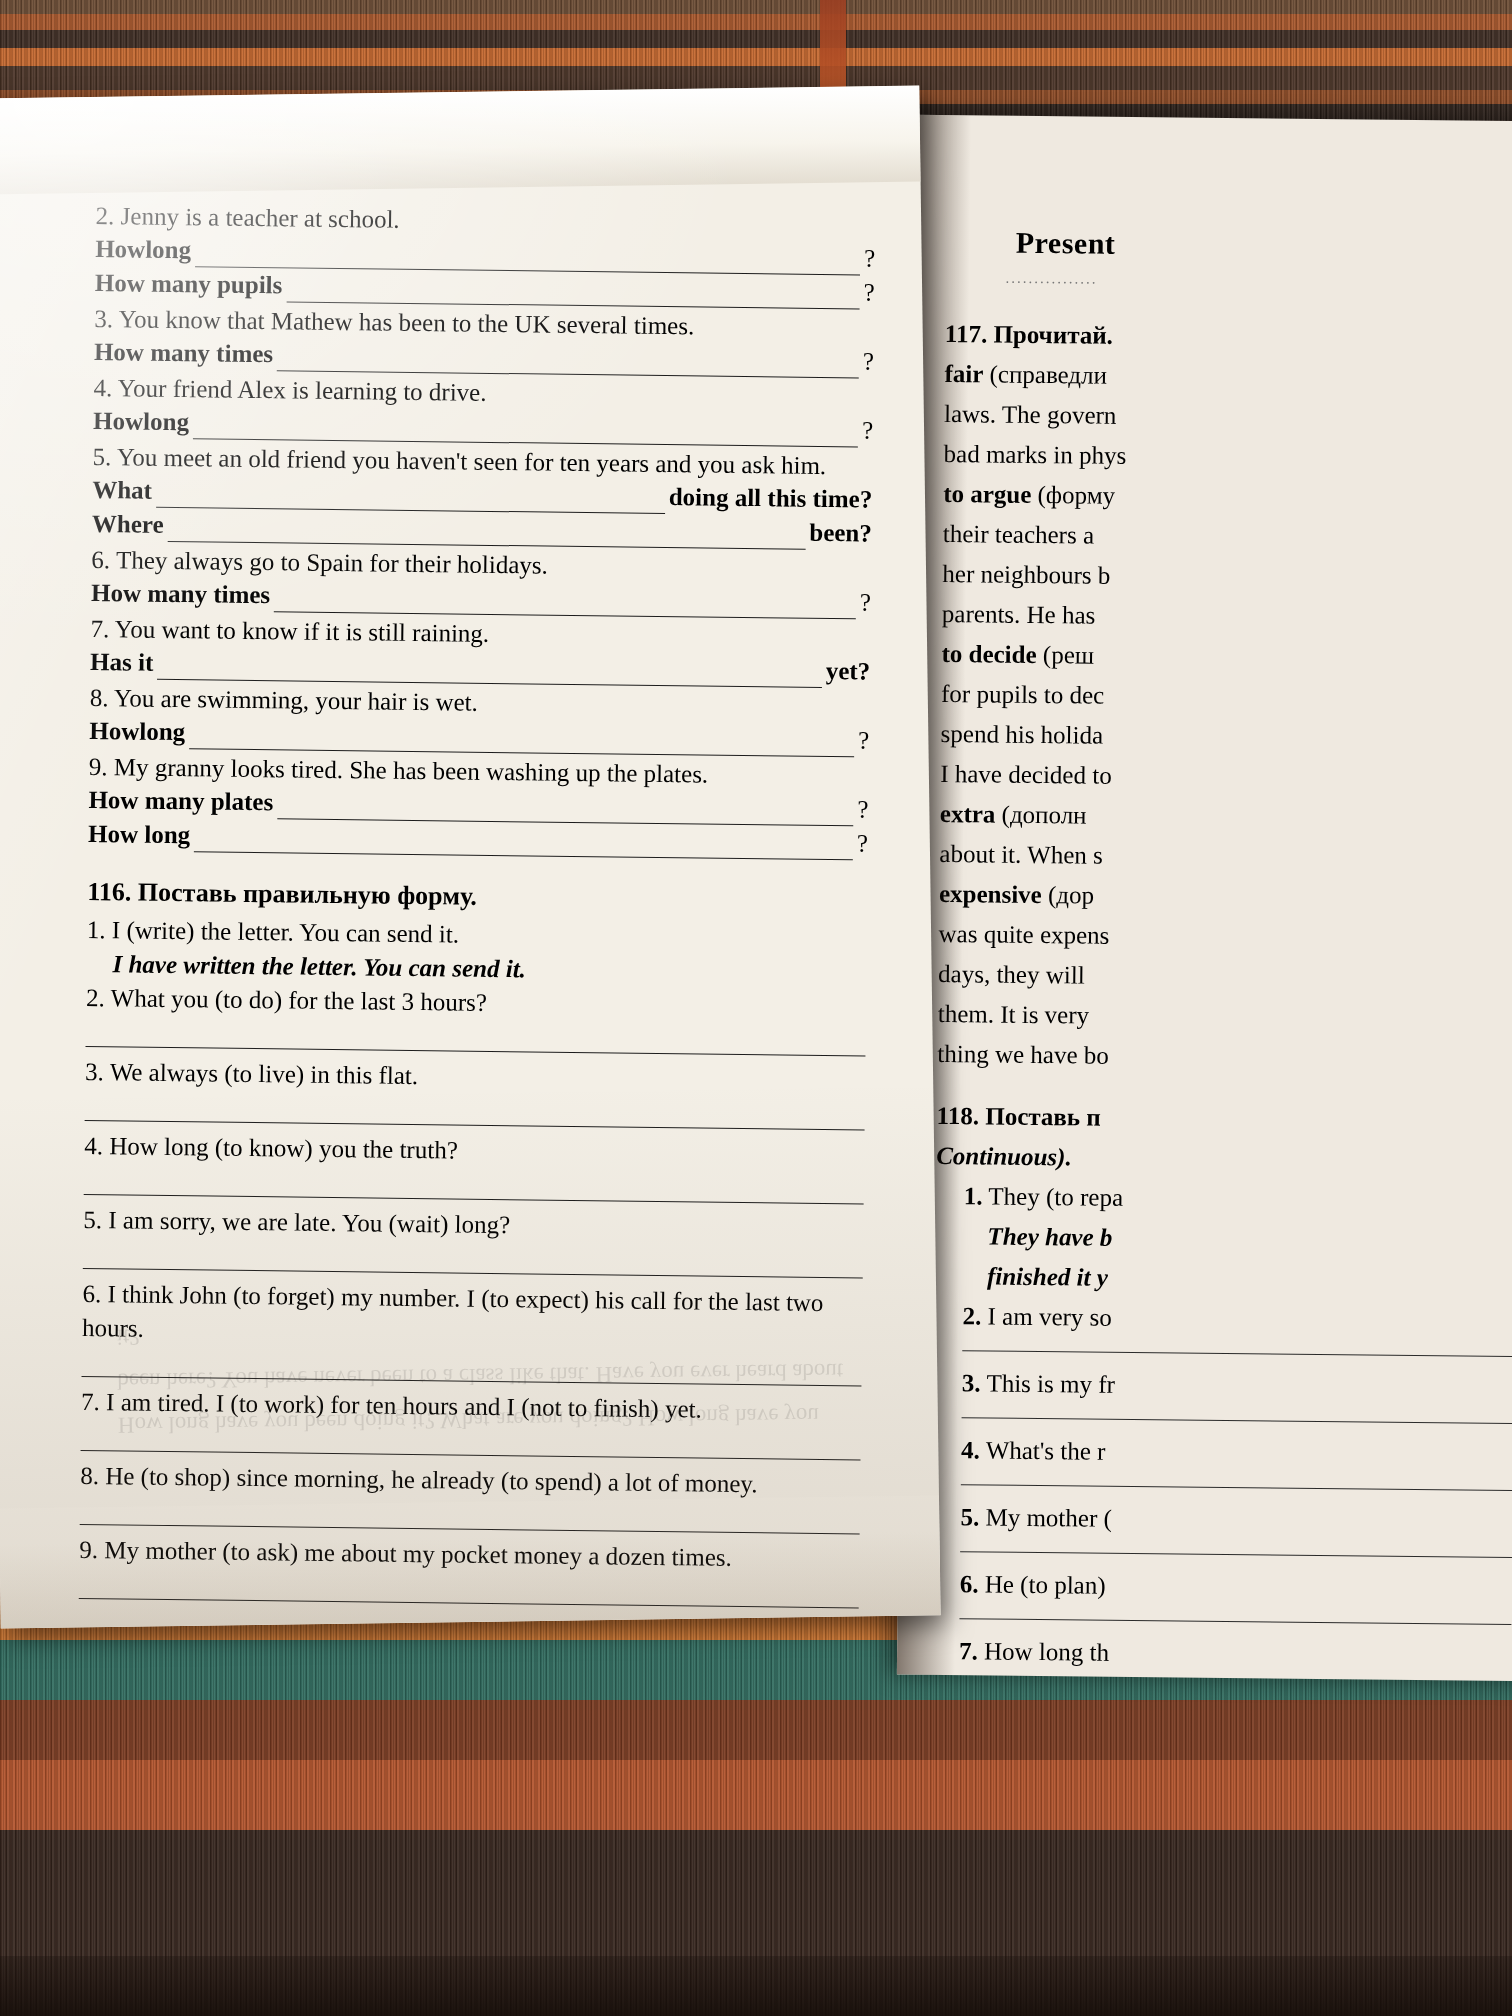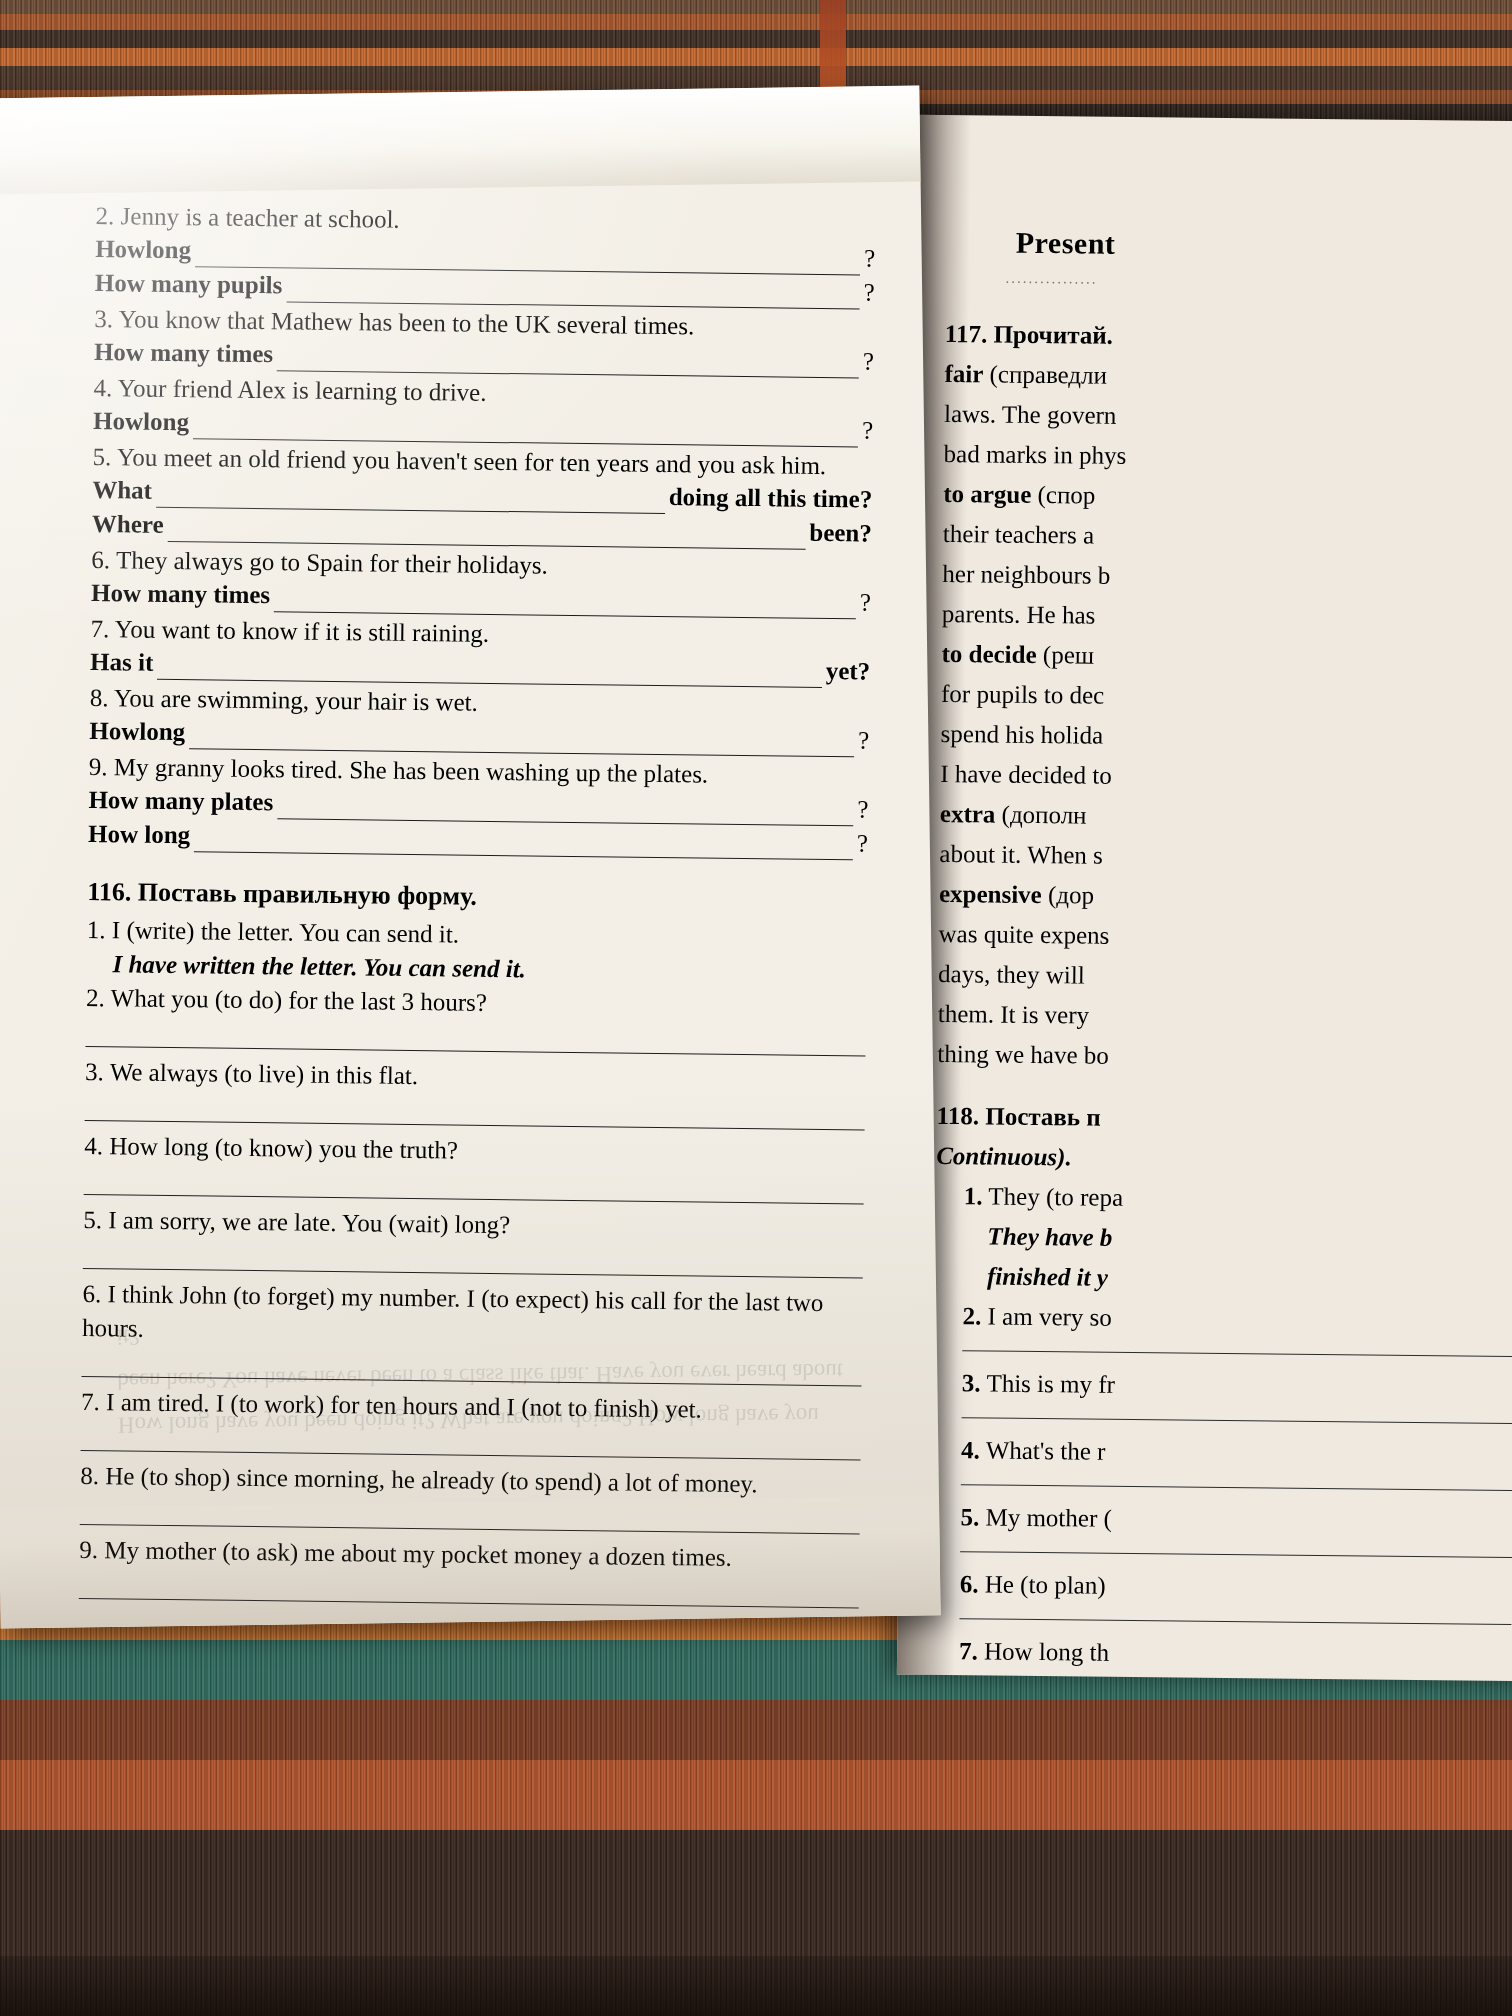--- a/index.html
+++ b/index.html
@@ -130,21 +130,21 @@
 <div id="page-right">
   <div class="inner">
     <div class="rtitle">Present</div>
     <div class="rdots">................</div>
 
     <div>
       <div class="rline rnum">117. Прочитай.</div>
       <div class="rline"><span class="bld">fair</span> <span>(справедли</span></div>
       <div class="rline"><span>laws. The govern</span></div>
       <div class="rline"><span>bad marks in phys</span></div>
-      <div class="rline"><span class="bld">to argue</span> <span>(спор</span></div>
+      <div class="rline"><span class="bld">to argue</span> <span>(форму</span></div>
       <div class="rline"><span>their  teachers a</span></div>
       <div class="rline"><span>her neighbours b</span></div>
       <div class="rline"><span>parents. He has </span></div>
       <div class="rline"><span class="bld">to decide</span> <span>(реш</span></div>
       <div class="rline"><span>for pupils to dec</span></div>
       <div class="rline"><span>spend his holida</span></div>
       <div class="rline"><span>I have decided to</span></div>
       <div class="rline"><span class="bld">extra</span> <span>(дополн</span></div>
       <div class="rline"><span>about it. When s</span></div>
       <div class="rline"><span class="bld">expensive</span> <span>(дор</span></div>

